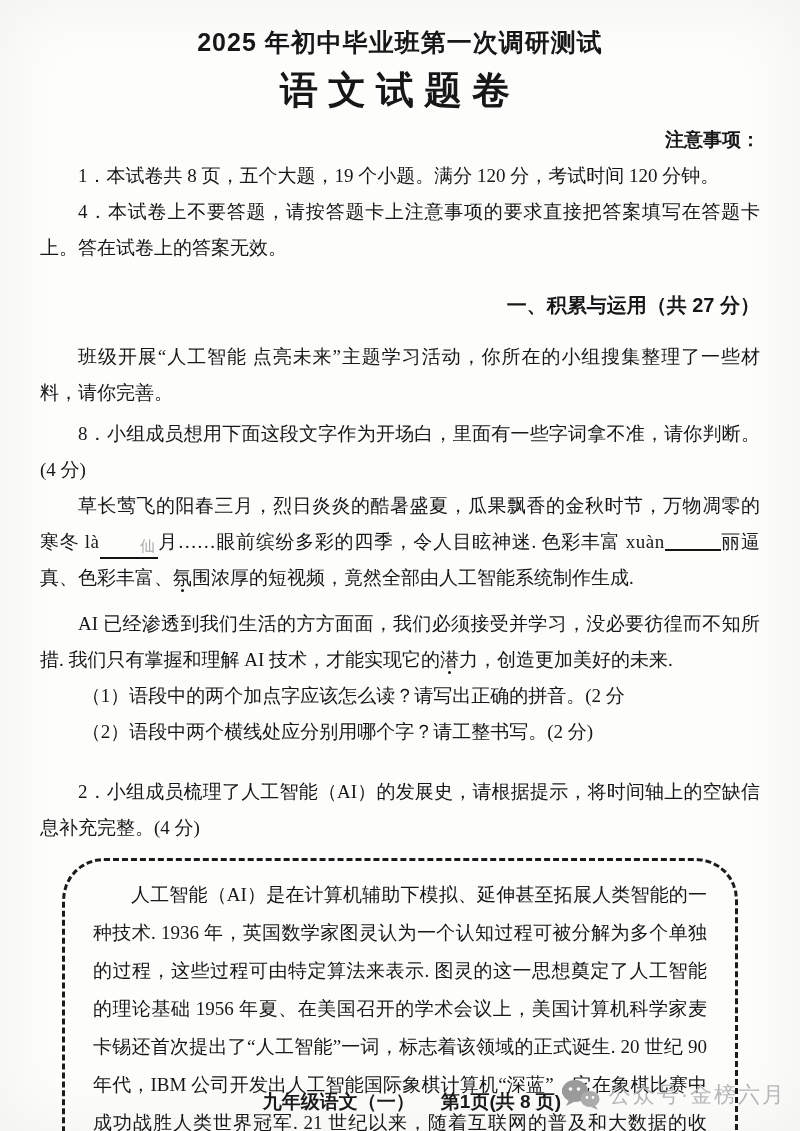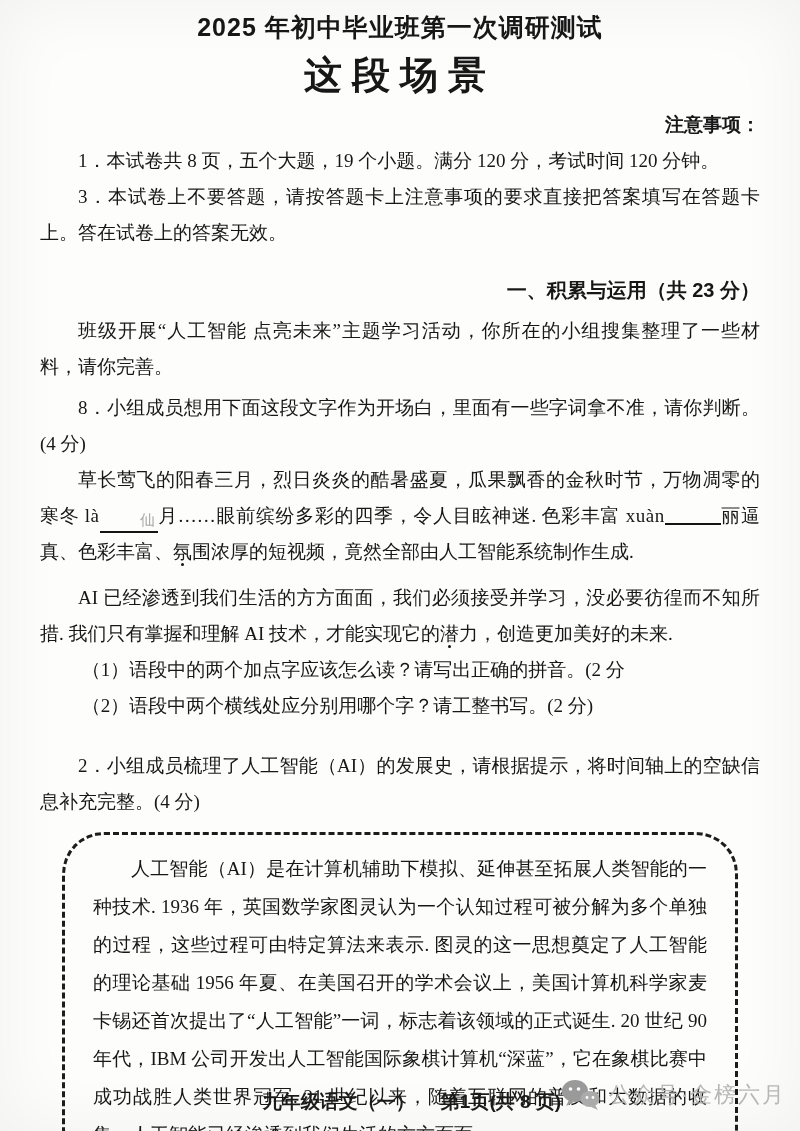--- a/index.html
+++ b/index.html
@@ -2,21 +2,21 @@
 <html><head>
 <meta charset="utf-8">
 <style>
   html,body{margin:0;padding:0;background:#e9e9e9;}
   .page{
     position:relative;
     width:800px;height:1131px;
     margin:0 auto;
     background:#fdfdfc;
     box-sizing:border-box;
-    padding:7px 40px 0 40px;
+    padding:22px 40px 0 40px;
     color:#171717;
     font-family:"Liberation Serif","DejaVu Serif",serif;
     font-size:19px;
     line-height:36px;
     overflow:hidden;
     box-shadow:inset 0 0 70px rgba(0,0,0,0.05);
   }
   p{margin:0;}
   .title1{
     margin:2px 0 0 0;text-align:center;
@@ -25,21 +25,21 @@
   }
   .title2{
     margin:6px 0 8px 0;text-align:center;
     font-family:"Liberation Serif","DejaVu Serif",serif;
     font-size:38px;font-weight:700;letter-spacing:10px;line-height:48px;
   }
   .bold-hei{font-family:"Liberation Sans","DejaVu Sans",sans-serif;font-weight:700;text-align:right;}
   .notice{margin-top:8px;}
   .indent{text-indent:2em;text-align:justify;}
   .section-heading{margin-top:20px;font-size:20px;line-height:38px;}
-  .intro{margin-top:4px;}
+  .intro{margin-top:15px;}
   .q1stem{margin-top:5px;}
   .ai-par{margin-top:10px;}
   .sub{text-indent:2.2em;}
   .q2stem{margin-top:24px;}
   .dashed-box{
     margin:12px auto 0 auto;
     width:676px;
     box-sizing:border-box;
     border:3px dashed #1c1c1c;
     border-radius:42px;
@@ -74,30 +74,30 @@
     font-family:"Liberation Sans","DejaVu Sans",sans-serif;
     font-weight:400;font-size:22px;letter-spacing:2px;
   }
 </style>
 </head>
 <body>
 
 <div class="page">
 
   <p class="title1">2025 年初中毕业班第一次调研测试</p>
-  <p class="title2">这段场景</p>
+  <p class="title2">语文试题卷</p>
 
   <div class="notice">
     <p class="bold-hei">注意事项：</p>
     <p class="indent">1．本试卷共 8 页，五个大题，19 个小题。满分 120 分，考试时间 120 分钟。</p>
-    <p class="indent">3．本试卷上不要答题，请按答题卡上注意事项的要求直接把答案填写在答题卡上。答在试卷上的答案无效。</p>
+    <p class="indent">4．本试卷上不要答题，请按答题卡上注意事项的要求直接把答案填写在答题卡上。答在试卷上的答案无效。</p>
   </div>
 
   <div>
-    <p class="bold-hei section-heading">一、积累与运用（共 23 分）</p>
+    <p class="bold-hei section-heading">一、积累与运用（共 27 分）</p>
     <p class="indent intro">班级开展“人工智能 点亮未来”主题学习活动，你所在的小组搜集整理了一些材料，请你完善。</p>
 
     <p class="indent q1stem">8．小组成员想用下面这段文字作为开场白，里面有一些字词拿不准，请你判断。(4 分)</p>
     <p class="indent"><span>草长莺飞的阳春三月，烈日炎炎的酷暑盛夏，瓜果飘香的金秋时节，万物凋零的寒冬 </span><span class="pinyin">là</span><span class="blank" style="width: 58px;">仙</span><span>月……眼前缤纷多彩的四季，令人目眩神迷. 色彩丰富 </span><span class="pinyin">xuàn</span><span class="blank" style="width: 56px;"></span><span>丽逼真、色彩丰富、</span><span class="em">氛</span><span>围浓厚的短视频，竟然全部由人工智能系统制作生成.</span></p>
     <p class="indent ai-par"><span>AI 已经渗透到我们生活的方方面面，我们必须接受并学习，没必要彷徨而不知所措. 我们只有掌握和理解 AI 技术，才能实现它的</span><span class="em">潜</span><span>力，创造更加美好的未来.</span></p>
     <p class="sub">（1）语段中的两个加点字应该怎么读？请写出正确的拼音。(2 分</p>
     <p class="sub">（2）语段中两个横线处应分别用哪个字？请工整书写。(2 分)</p>
 
     <p class="indent q2stem">2．小组成员梳理了人工智能（AI）的发展史，请根据提示，将时间轴上的空缺信息补充完整。(4 分)</p>
 

